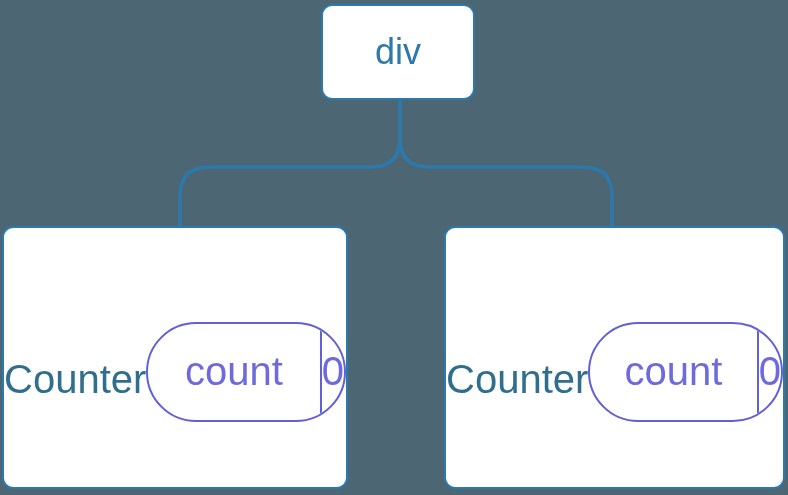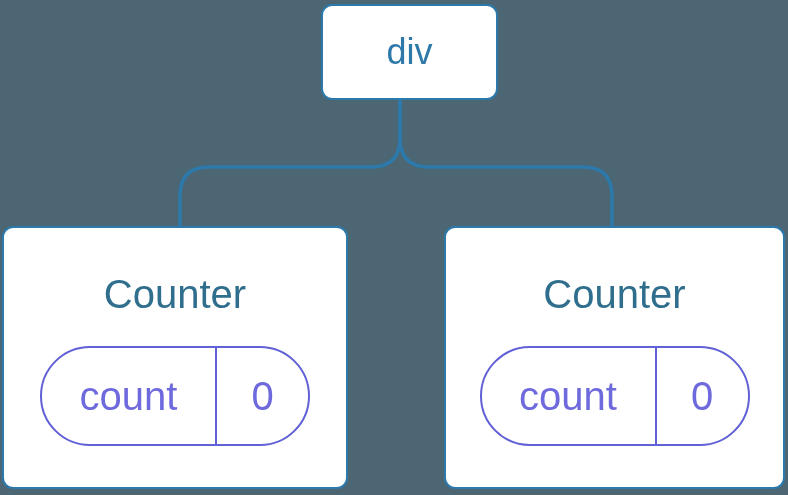--- a/index.html
+++ b/index.html
@@ -19,21 +19,21 @@
   }
   .connector path {
     fill: none;
     stroke: var(--connector, #2c79ac);
     stroke-width: 3.5;
   }
   
   .node-root {
     position: absolute;
     left: 321px; top: 4px;
-    width: 177px; height: 96px;
+    width: 154px; height: 96px;
     box-sizing: border-box;
     background: var(--card-bg, #ffffff);
     border: 2.5px solid var(--node-border, #2c79ac);
     border-radius: 11px;
     display: flex;
     align-items: center;
     justify-content: center;
   }
   .node-root .node-label {
     font-size: 36px;
@@ -43,21 +43,21 @@
   
   .card {
     position: absolute;
     top: 226px;
     height: 263px;
     box-sizing: border-box;
     background: var(--card-bg, #ffffff);
     border: 2px solid var(--card-border, #2c79ac);
     border-radius: 11px;
     display: flex;
-    flex-direction: column;
+    flex-direction: row;
     align-items: center;
   }
   .card-left  { left: 2px;   width: 346px; }
   .card-right { left: 444px; width: 341px; }
   .card-title {
     margin-top: 42px;
     font-size: 40px;
     font-weight: 500;
     line-height: 1.2;
     color: var(--title-text, #2f6e8c);

